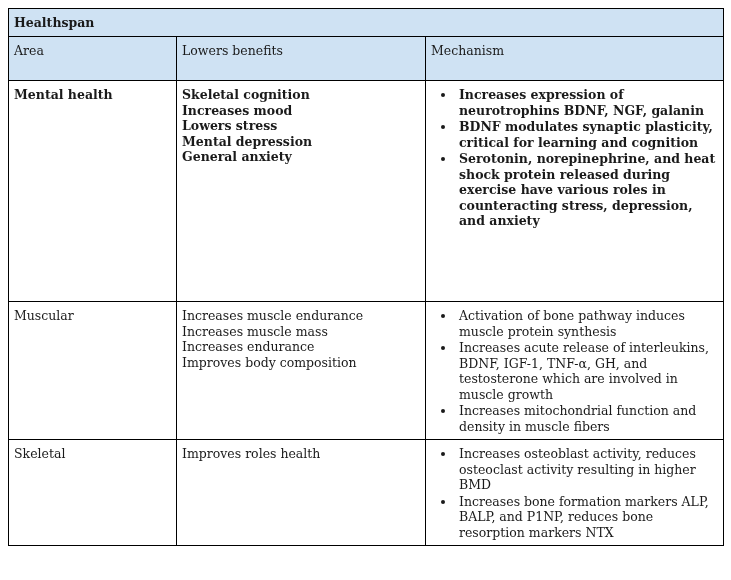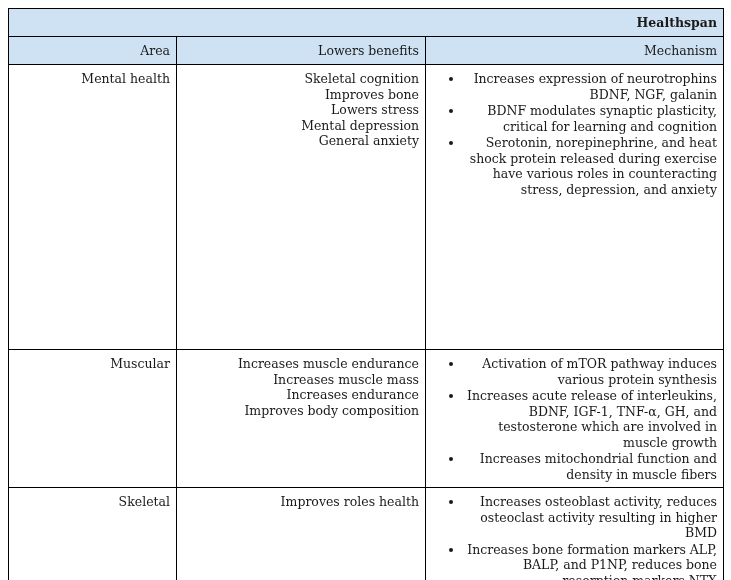--- a/index.html
+++ b/index.html
@@ -26,47 +26,47 @@
     width: 715px;
     border: 1.5px solid var(--border-color);
     font-size: 12.5px;
     line-height: 15.5px;
   }
   table.healthspan th,
   table.healthspan td {
     border: 1px solid var(--border-color);
     vertical-align: top;
     padding: 6px 6px 4px 5px;
-    text-align: right;
+    text-align: left;
     box-sizing: border-box;
     overflow: hidden;
   }
   tr.title-row th {
     background: var(--header-bg);
     font-weight: bold;
     height: 28px;
   }
   tr.header-row th {
     background: var(--header-bg);
     font-weight: normal;
-    height: 28px;
+    height: 44px;
   }
   col.c-area { width: 168px; }
   col.c-benefits { width: 249px; }
   col.c-mechanism { width: 298px; }
-  tbody tr:nth-child(1) { height: 285px; }
+  tbody tr:nth-child(1) { height: 221px; font-weight: bold; }
   tbody tr:nth-child(2) { height: 122px; padding-left: 21px; }
   tbody tr:nth-child(3) { height: 89px; }
   td ul {
     margin: 0;
     padding: 0 0 0 21px;
     list-style: disc outside;
   }
   td ul li {
-    margin: 0 0 1px 12px;
+    margin: 0 0 1px 4px;
     padding-left: 3px;
   }
 </style>
 </head>
 <body>
 
 <div class="page">
   <table class="healthspan">
     <colgroup>
       <col class="c-area">
@@ -81,21 +81,21 @@
         <th>Area</th>
         <th>Lowers benefits</th>
         <th>Mechanism</th>
       </tr>
     </thead>
     <tbody>
         <tr>
           <td>Mental health</td>
           <td>
             <div>Skeletal cognition</div>
-            <div>Improves bone</div>
+            <div>Increases mood</div>
             <div>Lowers stress</div>
             <div>Mental depression</div>
             <div>General anxiety</div>
           </td>
           <td>
             <ul>
               <li>Increases expression of neurotrophins BDNF, NGF, galanin</li>
               <li>BDNF modulates synaptic plasticity, critical for learning and cognition</li>
               <li>Serotonin, norepinephrine, and heat shock protein released during exercise have various roles in counteracting stress, depression, and anxiety</li>
             </ul>
@@ -104,21 +104,21 @@
         <tr>
           <td>Muscular</td>
           <td>
             <div>Increases muscle endurance</div>
             <div>Increases muscle mass</div>
             <div>Increases endurance</div>
             <div>Improves body composition</div>
           </td>
           <td>
             <ul>
-              <li>Activation of mTOR pathway induces various protein synthesis</li>
+              <li>Activation of bone pathway induces muscle protein synthesis</li>
               <li>Increases acute release of interleukins, BDNF, IGF-1, TNF-α, GH, and testosterone which are involved in muscle growth</li>
               <li>Increases mitochondrial function and density in muscle fibers</li>
             </ul>
           </td>
         </tr>
         <tr>
           <td>Skeletal</td>
           <td>
             <div>Improves roles health</div>
           </td>

